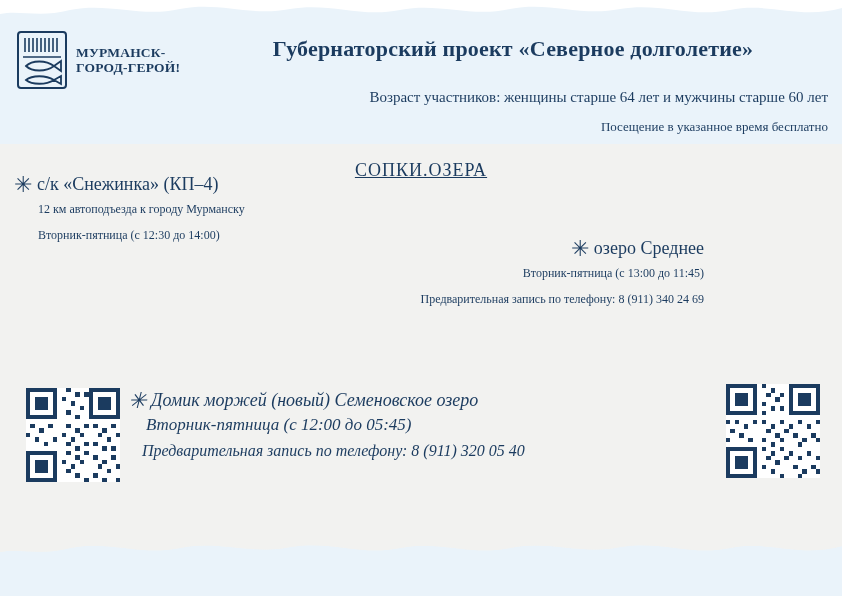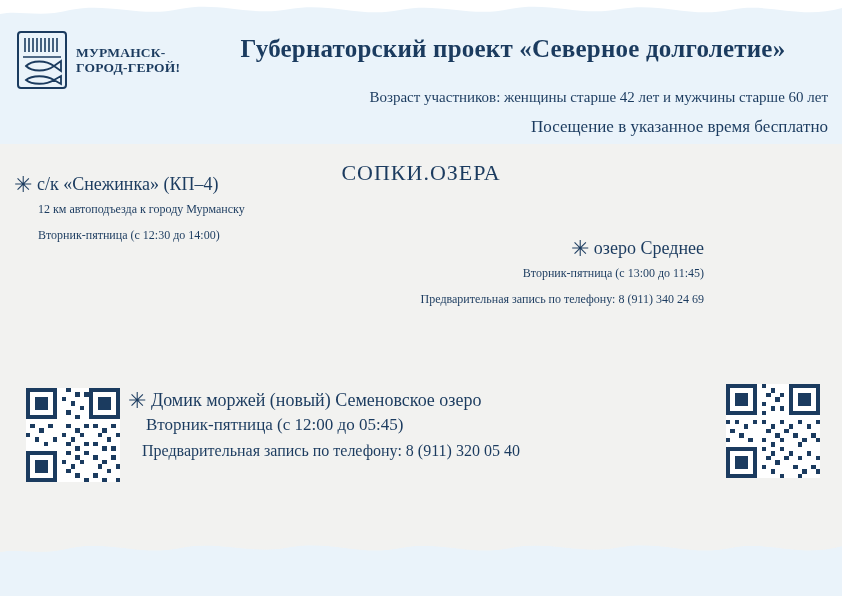--- a/index.html
+++ b/index.html
@@ -72,21 +72,21 @@
     white-space: pre-line;
   }
 
   
   .main-title {
     position: absolute;
     left: 196px;
     top: 10px;
     width: 634px;
     text-align: center;
-    font-size: 25px;
+    font-size: 22px;
     line-height: 34px;
     font-weight: bold;
     color: #1b3b5f;
     letter-spacing: 0.2px;
   }
   .subtitle-1 {
     position: absolute;
     right: 14px;
     top: 66px;
     width: 700px;
@@ -94,43 +94,44 @@
     font-size: 15px;
     line-height: 19px;
     color: #1b3b5f;
   }
   .subtitle-2 {
     position: absolute;
     right: 14px;
     top: 95px;
     width: 700px;
     text-align: right;
-    font-size: 17px;
+    font-size: 13px;
     line-height: 19px;
     color: #1b3b5f;
   }
 
   
   .body-area {
     position: absolute;
     top: 144px;
     left: 0;
     width: 842px;
     height: 410px;
     background: #f2f2f0;
   }
   .section-title {
     position: absolute;
     top: 16px;
     left: 0;
     width: 842px;
     text-align: center;
-    font-size: 22px;
+    font-size: 18px;
     color: #1b3b5f;
     letter-spacing: 1px;
+    text-decoration: underline;
   }
 
   .entry {
     position: absolute;
     color: #1b3b5f;
   }
   .asterisk {
     color: #1b3b5f;
     font-size: 22px;
     line-height: 22px;
@@ -167,20 +168,21 @@
   #entry-ozero-srednee .l3 {
     width: 700px;
     margin-left: -180px;
   }
 
   
   #entry-domik {
     left: 128px;
     top: 244px;
     width: 620px;
+    font-style: italic;
   }
   #entry-domik .l2 { padding-left: 18px; font-size: 17px;}
   #entry-domik .l3 { padding-left: 14px; font-size: 16px; }
 
   
   .qr {
     position: absolute;
     background: #ffffff;
     image-rendering: pixelated;
   }
@@ -243,21 +245,21 @@
           </g>
           <path d="M7,27 L45,27" stroke="#1b3b5f" stroke-width="1.6"></path>
           <path d="M10,36 C16,30 30,30 38,36 C30,42 16,42 10,36 Z M38,36 L45,31 L45,41 Z" fill="none" stroke="#1b3b5f" stroke-width="1.8"></path>
           <path d="M10,50 C16,45 30,45 38,50 C30,55 16,55 10,50 Z M38,50 L45,46 L45,54 Z" fill="none" stroke="#1b3b5f" stroke-width="1.8"></path>
         </svg>
         <div class="logo-text">МУРМАНСК-
 ГОРОД-ГЕРОЙ!</div>
       </div>
 
       <div class="main-title">Губернаторский проект «Северное долголетие»</div>
-      <div class="subtitle-1">Возраст участников: женщины старше 42 лет и мужчины старше 60 лет</div>
+      <div class="subtitle-1">Возраст участников: женщины старше 64 лет и мужчины старше 60 лет</div>
       <div class="subtitle-2">Посещение в указанное время бесплатно</div>
     </div>
   </div>
 
   <div class="body-area">
 
     <div class="section-title">СОПКИ.ОЗЕРА</div>
 
     <div class="entry" id="entry-snezhinka">
       <div class="entry-title l1">

